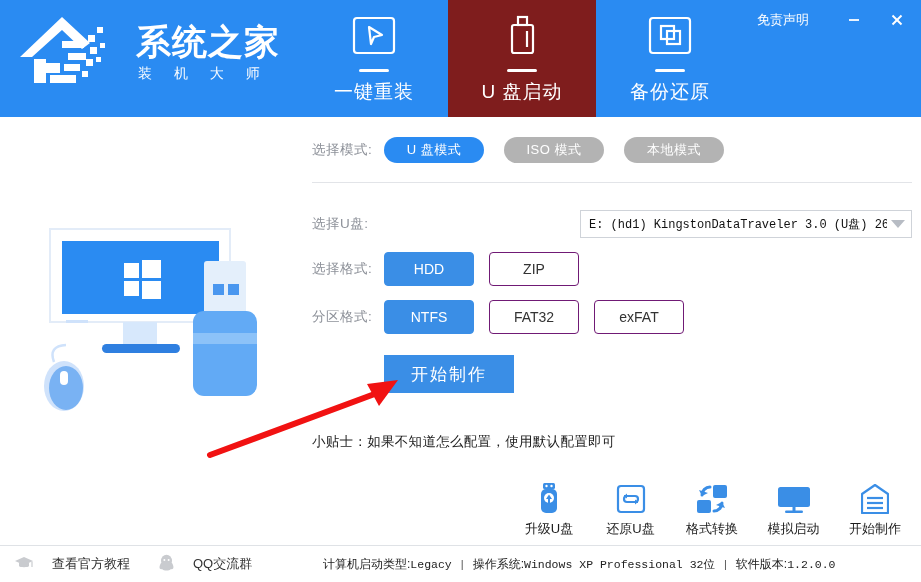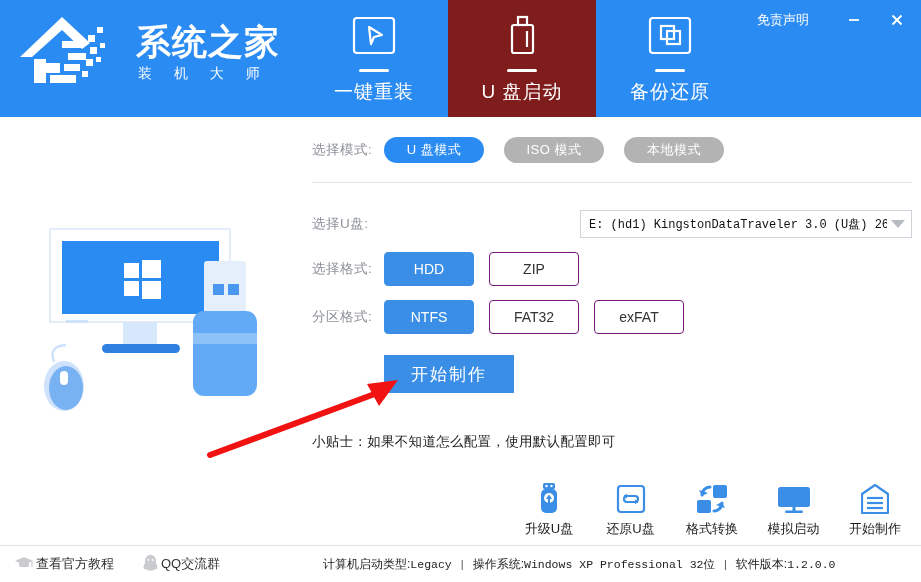--- a/index.html
+++ b/index.html
@@ -152,21 +152,21 @@
 
   
   .statusbar {
     position: absolute; left: 0; bottom: 0;
     width: 921px; height: 37px;
     border-top: 1px solid #dfe2e6;
     background: #ffffff;
     display: flex; align-items: center;
   }
   .sb-link {
-    display: flex; align-items: center; gap: 2px;
+    display: flex; align-items: center; gap: 18px;
     font-size: 13px; color: #333333; cursor: pointer;
   }
   .sb-link:first-child { margin-left: 14px; }
   .sb-link + .sb-link { margin-left: 28px; }
   .sb-info {
     position: absolute; left: 323px;
     font-family: "Liberation Mono", monospace;
     font-size: 11.5px; color: #222222; white-space: nowrap;
   }
   .sb-info .cn { font-family: "Liberation Sans", sans-serif; font-size: 12px; }

